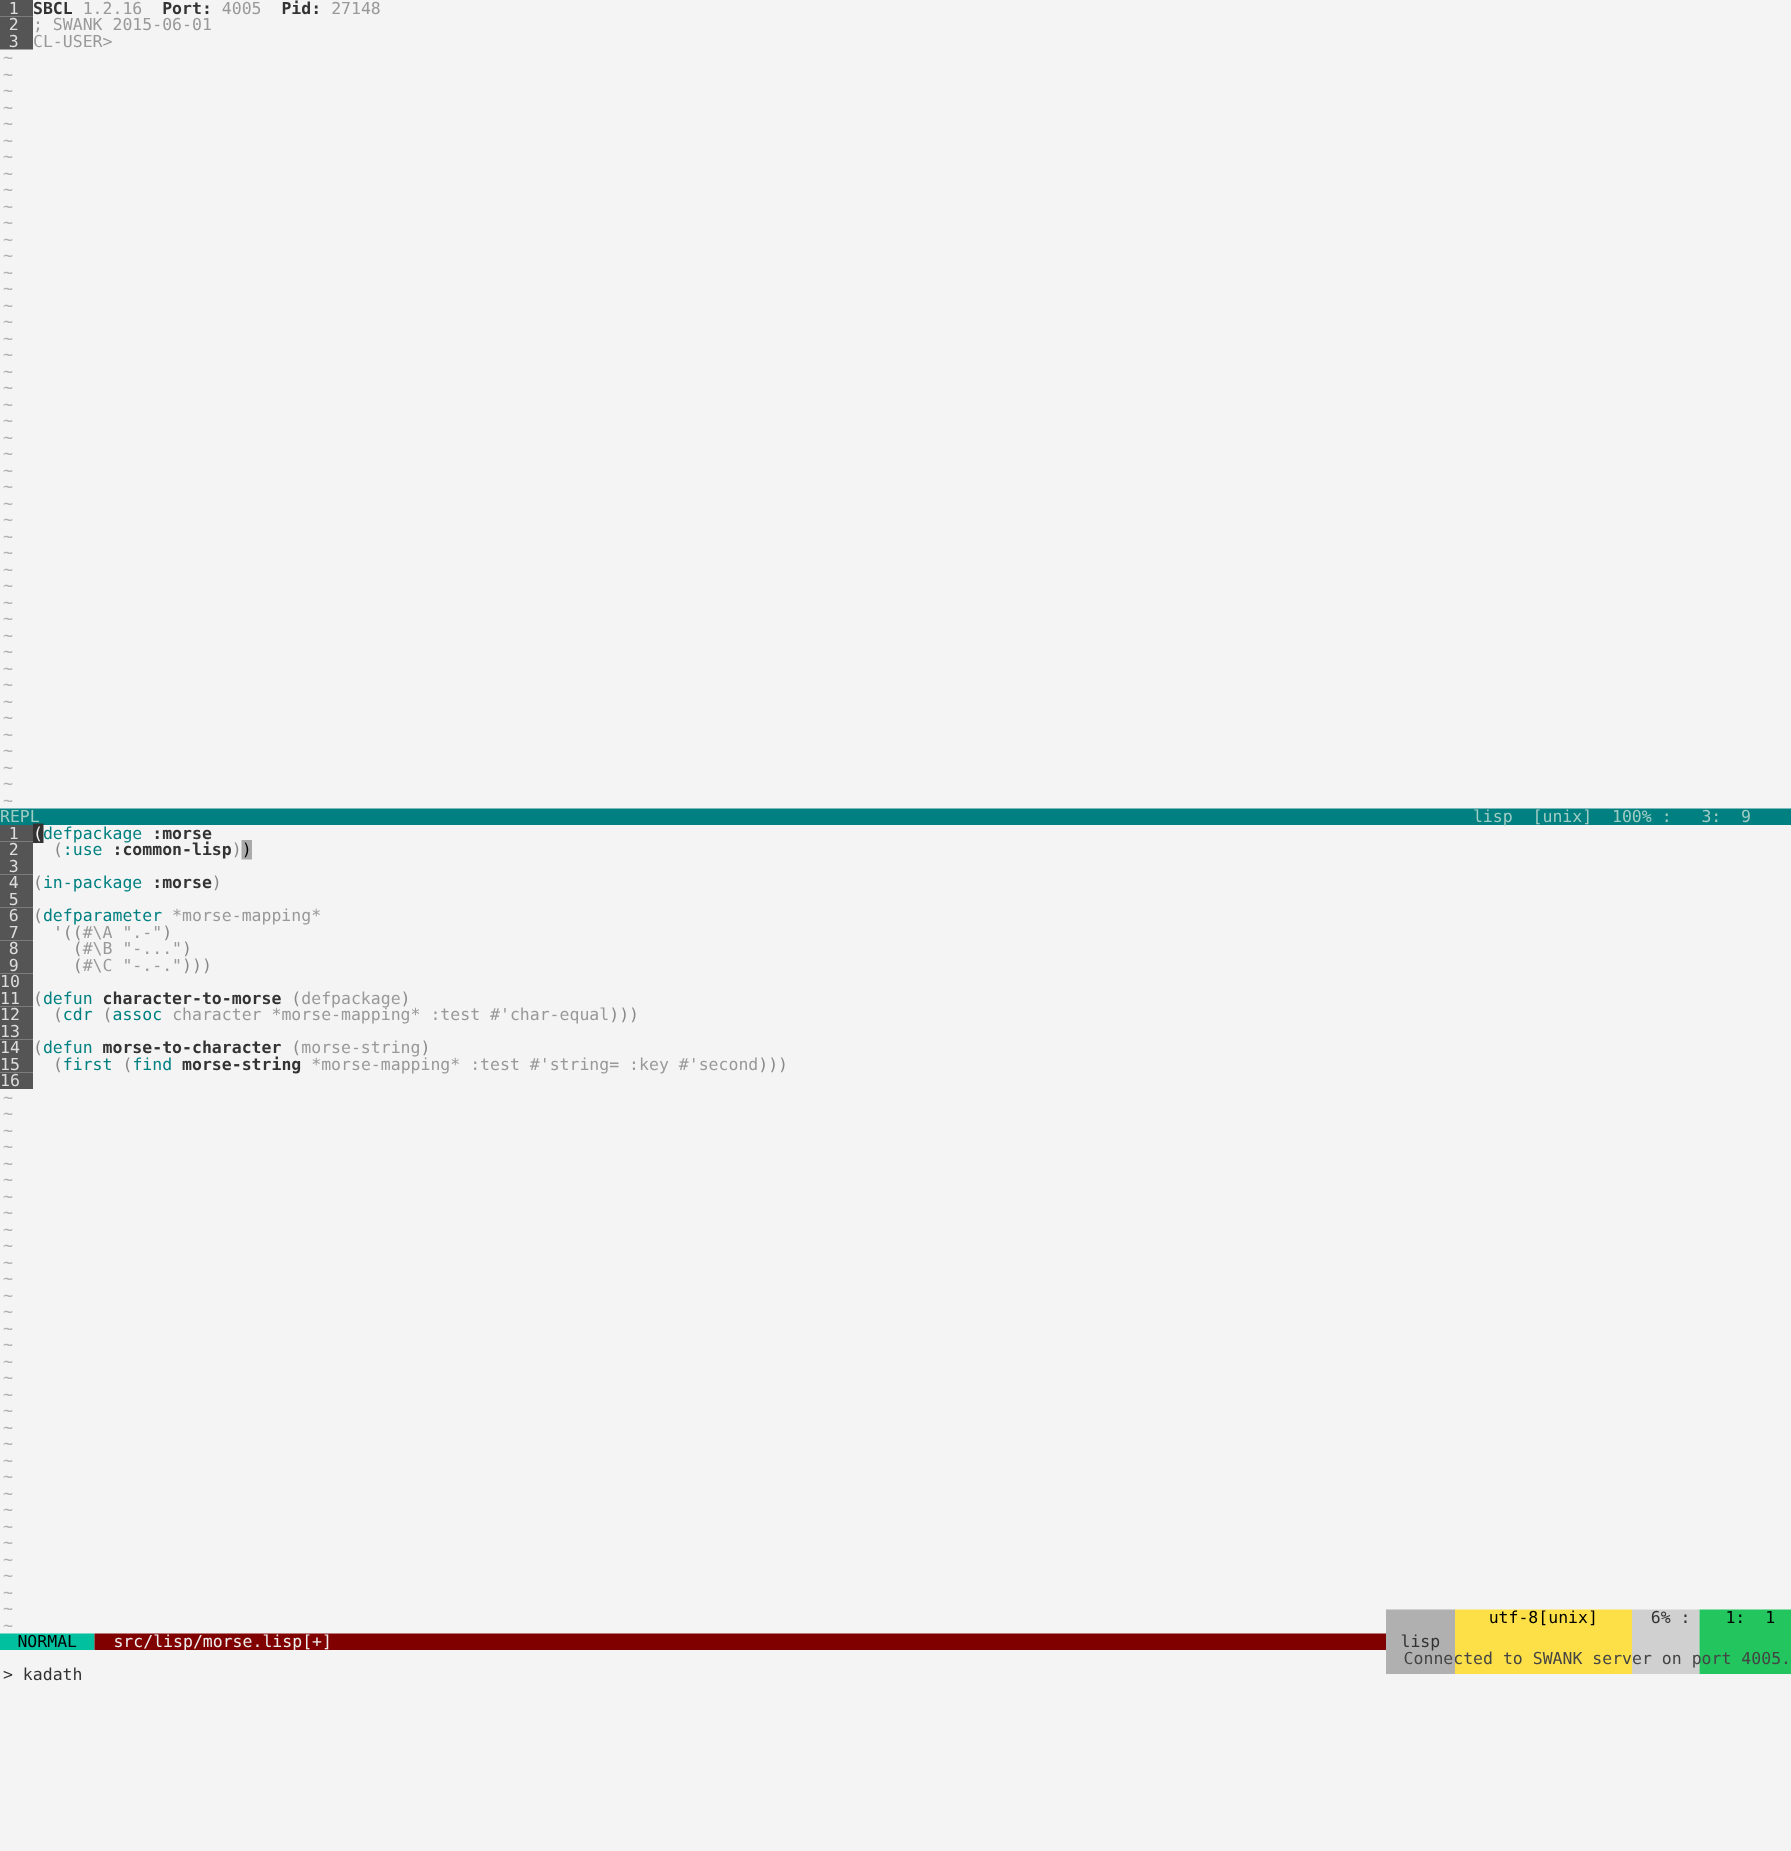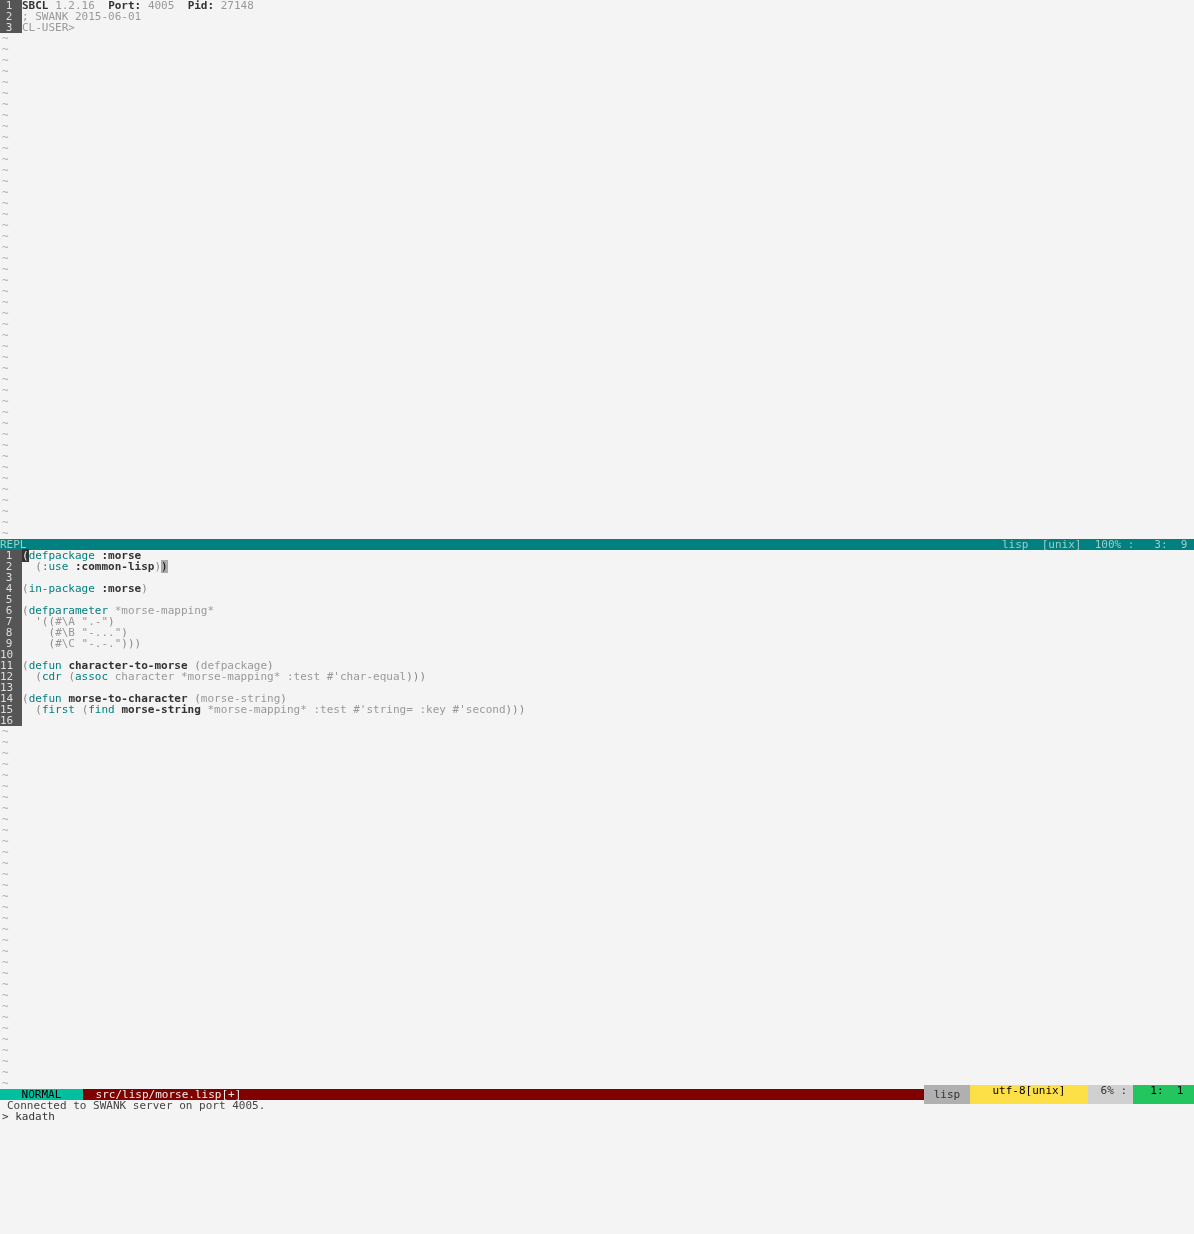--- a/index.html
+++ b/index.html
@@ -28,40 +28,40 @@
 .tilde { color: #b0b0b0; padding-left: 2px; }
 .status-bar {
   height: 11px;
   width: 100%;
   display: flex;
   align-items: center;
   white-space: pre;
 }
 .status-repl { background: #008080; color: #a0ccc4; }
 .status-main { display: flex; }
-.seg-normal { background: #00c0a0; color: #000; padding: 0 15px; }
+.seg-normal { background: #00c0a0; color: #000; padding: 0 5px; }
 .seg-file { background: #800000; color: #eee; padding: 0 6px; flex: 1; }
-.seg-lisp { background: #b0b0b0; color: #333; padding: 4px 3px; }
+.seg-lisp { background: #b0b0b0; color: #333; padding: 16px 3px; }
 .seg-enc { background: #fde047; color: #000; padding: 0 16px; }
 .seg-pct { background: #d0d0d0; color: #333; padding: 0 6px; }
 .seg-pos { background: #22c55e; color: #000; padding: 0 4px; }
-.msg-line { background: #f4f4f4; color: #444; height: 11px; padding-left: 7px; white-space: pre; }
+.msg-line { background: #f4f4f4; color: #444; height: 11px; padding-left: 20px; white-space: pre; text-align: right; }
 .tmux-line {
   background: #f4f4f4; color: #333; height: 11px;
   display: flex; justify-content: space-between; white-space: pre;
   padding: 0 2px;
 }
 
 .fn { color: #008080; }
 .bold { font-weight: bold; color: #333; }
 .paren { color: #888; }
 .dim { color: #999; }
 .cursor { background: #aaa; }
 .cursor-block { background: #333; color: #f4f4f4; }
-.repl-right { position: absolute; right: 0; color: #a0ccc4; }
+.repl-right { position: absolute; right: 20px; color: #a0ccc4; }
 .status-right-group { display: flex; margin-left: auto; }
 </style>
 </head>
 <body>
 
 <div class="pane" id="repl-pane">
     <div class="code-line"><span class="gutter">1 </span><span class="bold">SBCL</span> <span class="dim">1.2.16</span>  <span class="bold">Port:</span> <span class="dim">4005</span>  <span class="bold">Pid:</span> <span class="dim">27148</span></div>
     <div class="code-line"><span class="gutter">2 </span><span class="dim">; SWANK 2015-06-01</span></div>
     <div class="code-line"><span class="gutter">3 </span><span class="dim">CL-USER&gt;</span></div>
     <div class="tilde-line"><span class="tilde">~</span></div>

